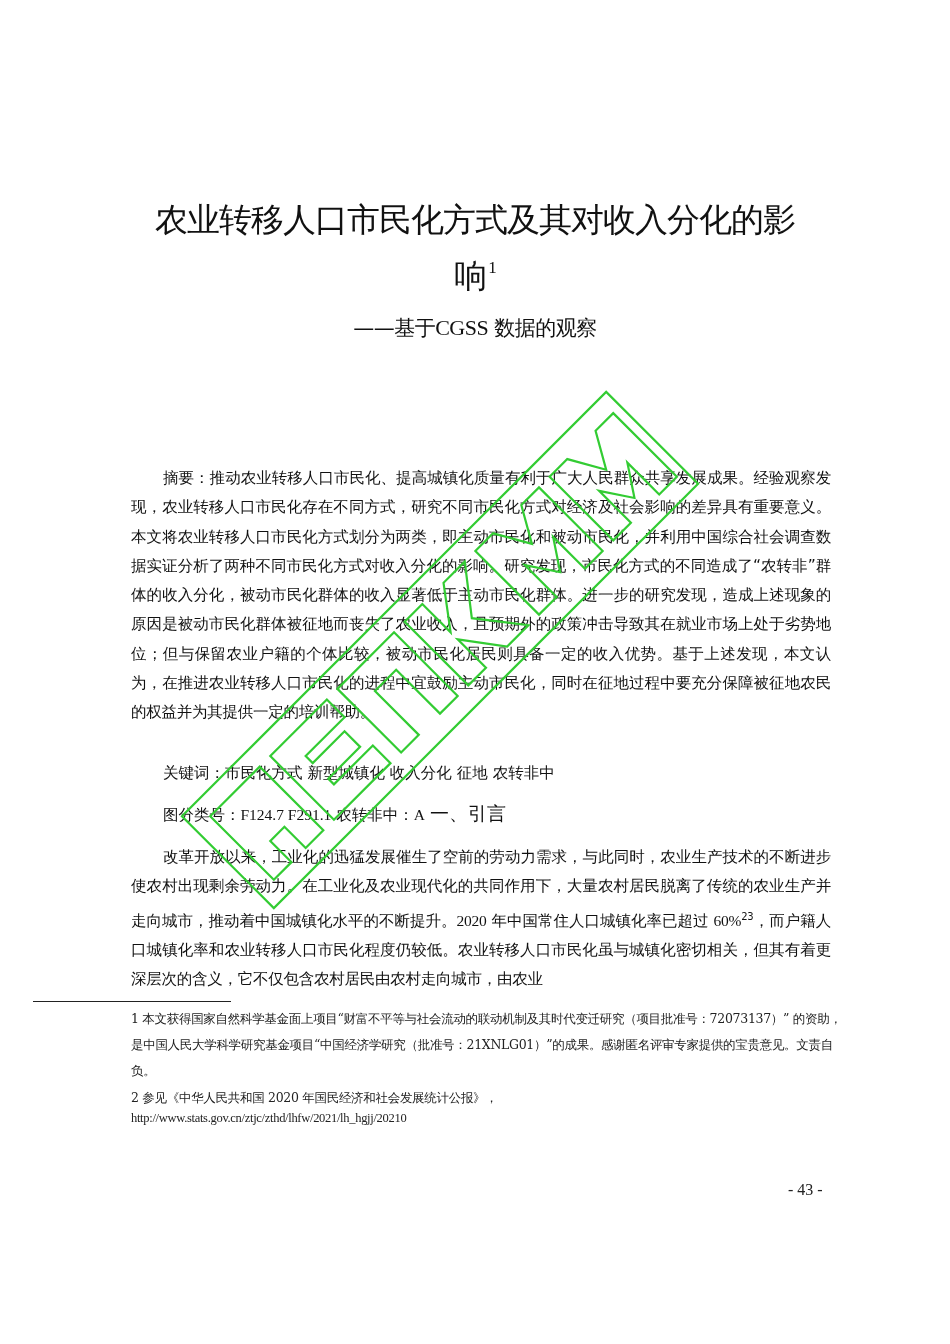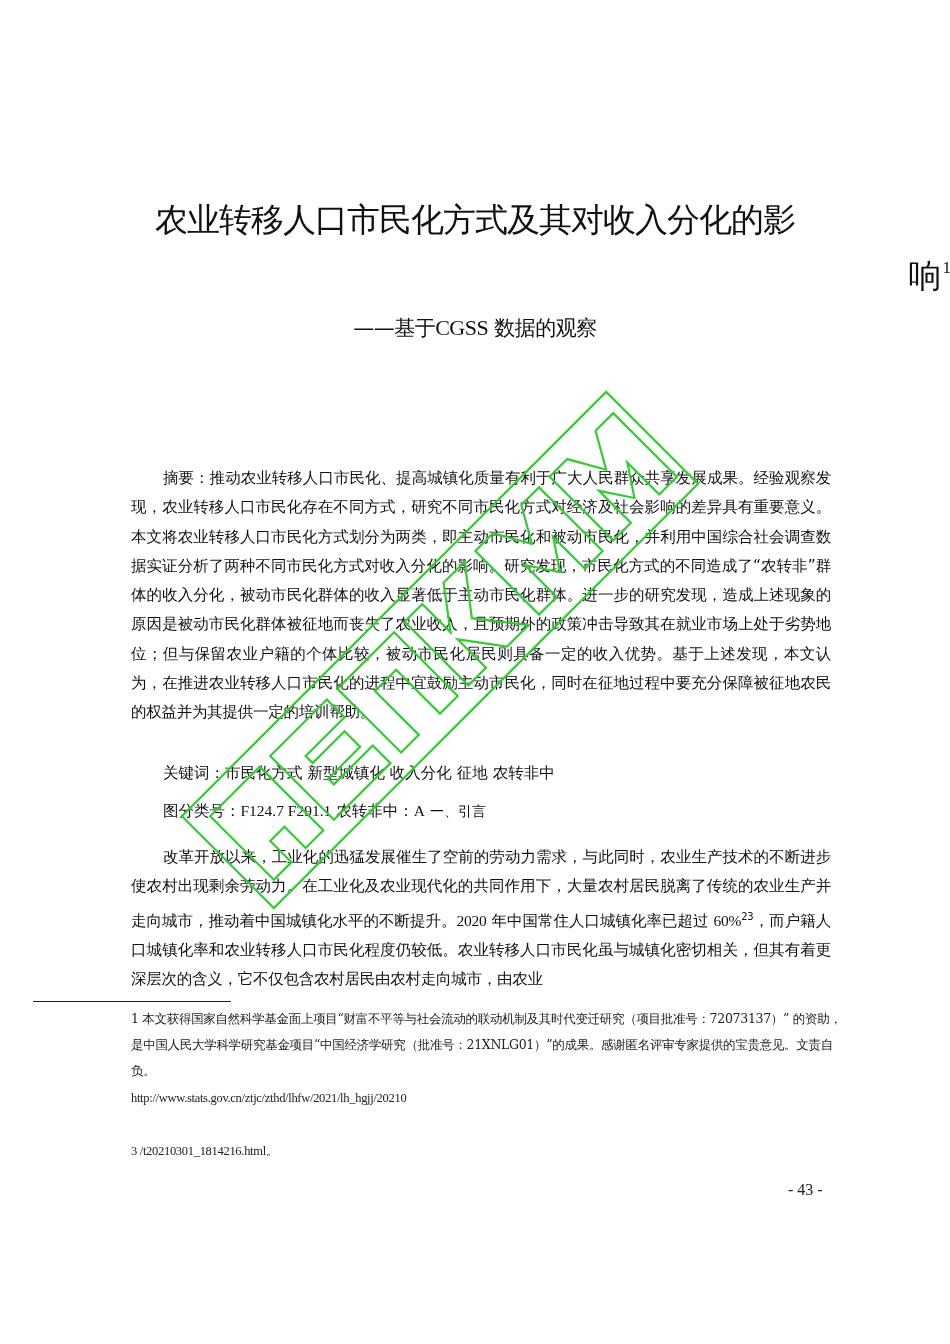--- a/index.html
+++ b/index.html
@@ -2,33 +2,33 @@
 <html><head>
 <meta charset="utf-8">
 <style>
   html, body { margin: 0; padding: 0; background: #ffffff; }
   body { width: 950px; height: 1344px; position: relative; overflow: hidden;
          font-family: "DejaVu Sans", "Liberation Sans", sans-serif; color: #111; }
   .page { position: absolute; left: 0; top: 0; width: 950px; height: 1344px; padding-left: 12px; }
   .title { position: absolute; left: 0; width: 950px; text-align: center;
            font-family: "DejaVu Sans", sans-serif; font-size: 33px; color: #111; letter-spacing: -1px; }
   .title-line1 { top: 198px; }
-  .title-line2 { top: 254px; text-align: right; }
+  .title-line2 { top: 254px; }
   .title sup { font-family: "Liberation Serif", serif; font-size: 17px; vertical-align: 14px; margin-left: 2px; }
   .subtitle { position: absolute; top: 314px; left: 0; width: 950px; text-align: center;
               font-size: 21px; color: #111; letter-spacing: -0.5px; }
   .subtitle .latin { font-family: "Liberation Serif", serif; font-size: 22px; }
   .body-text { position: absolute; left: 131px; width: 700px; font-size: 15.5px; line-height: 29.3px;
                color: #111; letter-spacing: -0.25px; text-align: justify; }
   .abstract { top: 464px; }
   .abstract p { margin: 0; text-indent: 32px; }
   .keywords { position: absolute; left: 163px; top: 763px; font-size: 15.5px; color: #111; }
   .classification { position: absolute; left: 163px; top: 801px; font-size: 15.5px; color: #111; }
   .classification .serif { font-family: "Liberation Serif", serif; font-size: 15.5px; }
-  .classification .section { font-size: 14px; }
+  .classification .section { font-size: 19px; }
   .intro { top: 843px; }
   .intro p { margin: 0; text-indent: 32px; }
   .intro .serif { font-family: "Liberation Serif", serif; }
   .intro sup { font-size: 10px; vertical-align: 6px; }
   .fn-rule { position: absolute; left: 33px; top: 1001px; width: 198px; height: 1px; background: #222; }
   .footnote { position: absolute; left: 131px; width: 720px; font-family: "DejaVu Serif", "Liberation Serif", serif;
               font-size: 12.5px; color: #222; line-height: 26px; letter-spacing: -0.3px; }
   .fn1 { top: 1006px; }
   .fn2 { top: 1088px; line-height: 20px; }
   .fn3 { top: 1138px; }
@@ -66,23 +66,23 @@
   </div>
 
   <div class="body-text intro">
     <p><span>改革开放以来，工业化的迅猛发展催生了空前的劳动力需求，与此同时，农业生产技术的不断进步使农村出现剩余劳动力。在工业化及农业现代化的共同作用下，大量农村居民脱离了传统的农业生产并走向城市，推动着中国城镇化水平的不断提升。</span><span class="serif">2020</span> <span>年中国常住人口城镇化率已超过</span> <span class="serif">60%</span><sup>23</sup><span>，而户籍人口城镇化率和农业转移人口市民化程度仍较低。农业转移人口市民化虽与城镇化密切相关，但其有着更深层次的含义，它不仅包含农村居民由农村走向城市，由农业</span></p>
   </div>
 
   <div class="fn-rule"></div>
 
   <div class="footnote fn1">1 本文获得国家自然科学基金面上项目“财富不平等与社会流动的联动机制及其时代变迁研究（项目批准号：72073137）” 的资助，是中国人民大学科学研究基金项目“中国经济学研究（批准号：21XNLG01）”的成果。感谢匿名评审专家提供的宝贵意见。文责自负。</div>
   <div class="footnote fn2">
+    <div>2 参见《中华人民共和国 2020 年国民经济和社会发展统计公报》，</div>
     <div class="fn-url">http://www.stats.gov.cn/ztjc/zthd/lhfw/2021/lh_hgjj/20210</div>
   </div>
-  <div class="footnote fn3 fn-url">3 /t20210301_1814216.html。</div>
 
   <div class="page-number">- 43 -</div>
 
   <svg class="watermark" viewBox="0 0 520 520" xmlns="http://www.w3.org/2000/svg">
     <g fill="none" stroke="#33cc33" stroke-width="2.2" stroke-linejoin="miter" transform="rotate(-45 260 260)">
 
       <rect x="-40" y="195" width="600" height="130"></rect>
 
       <path d="M -20 215 h 70 v 90 h -25 v -30 h -20 v 30 h -25 z"></path>
       <path d="M 65 215 h 80 v 25 h -55 v 10 h 45 v 22 h -45 v 8 h 55 v 25 h -80 z"></path>

